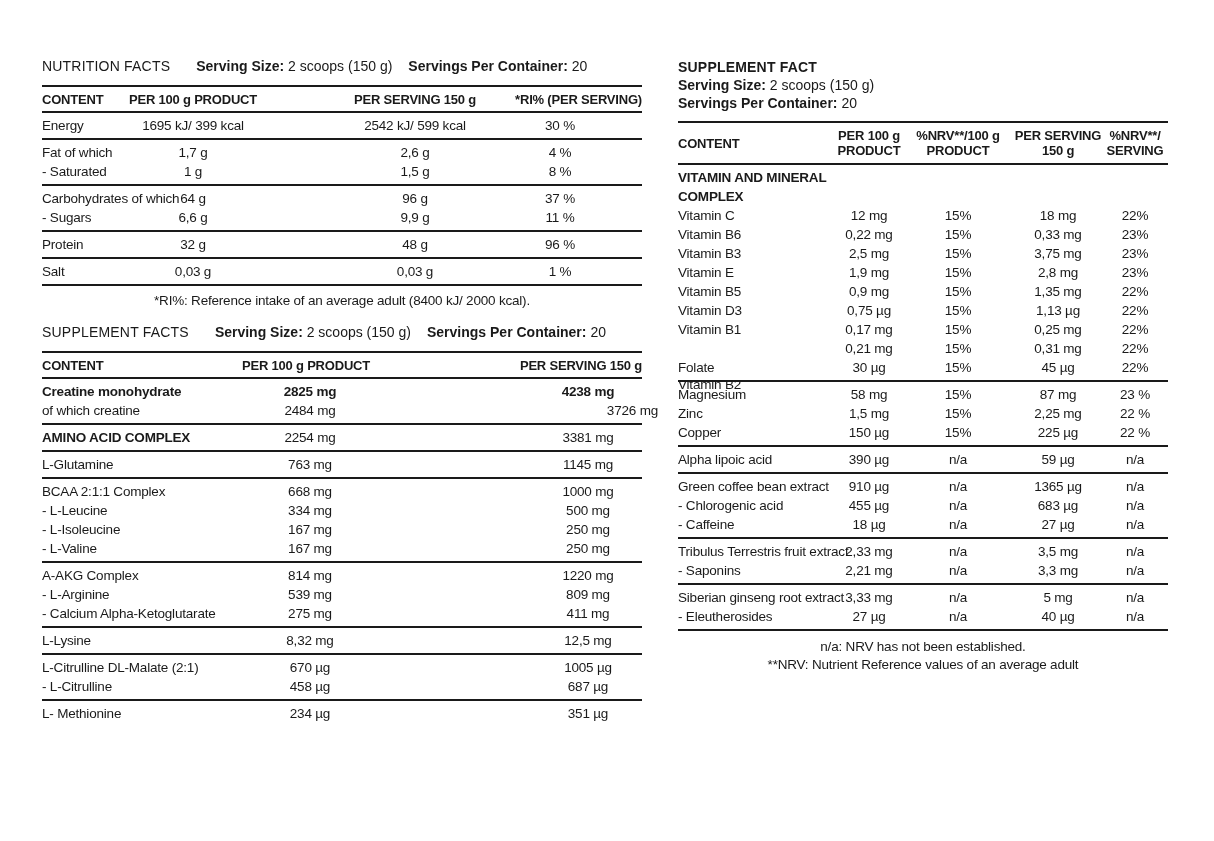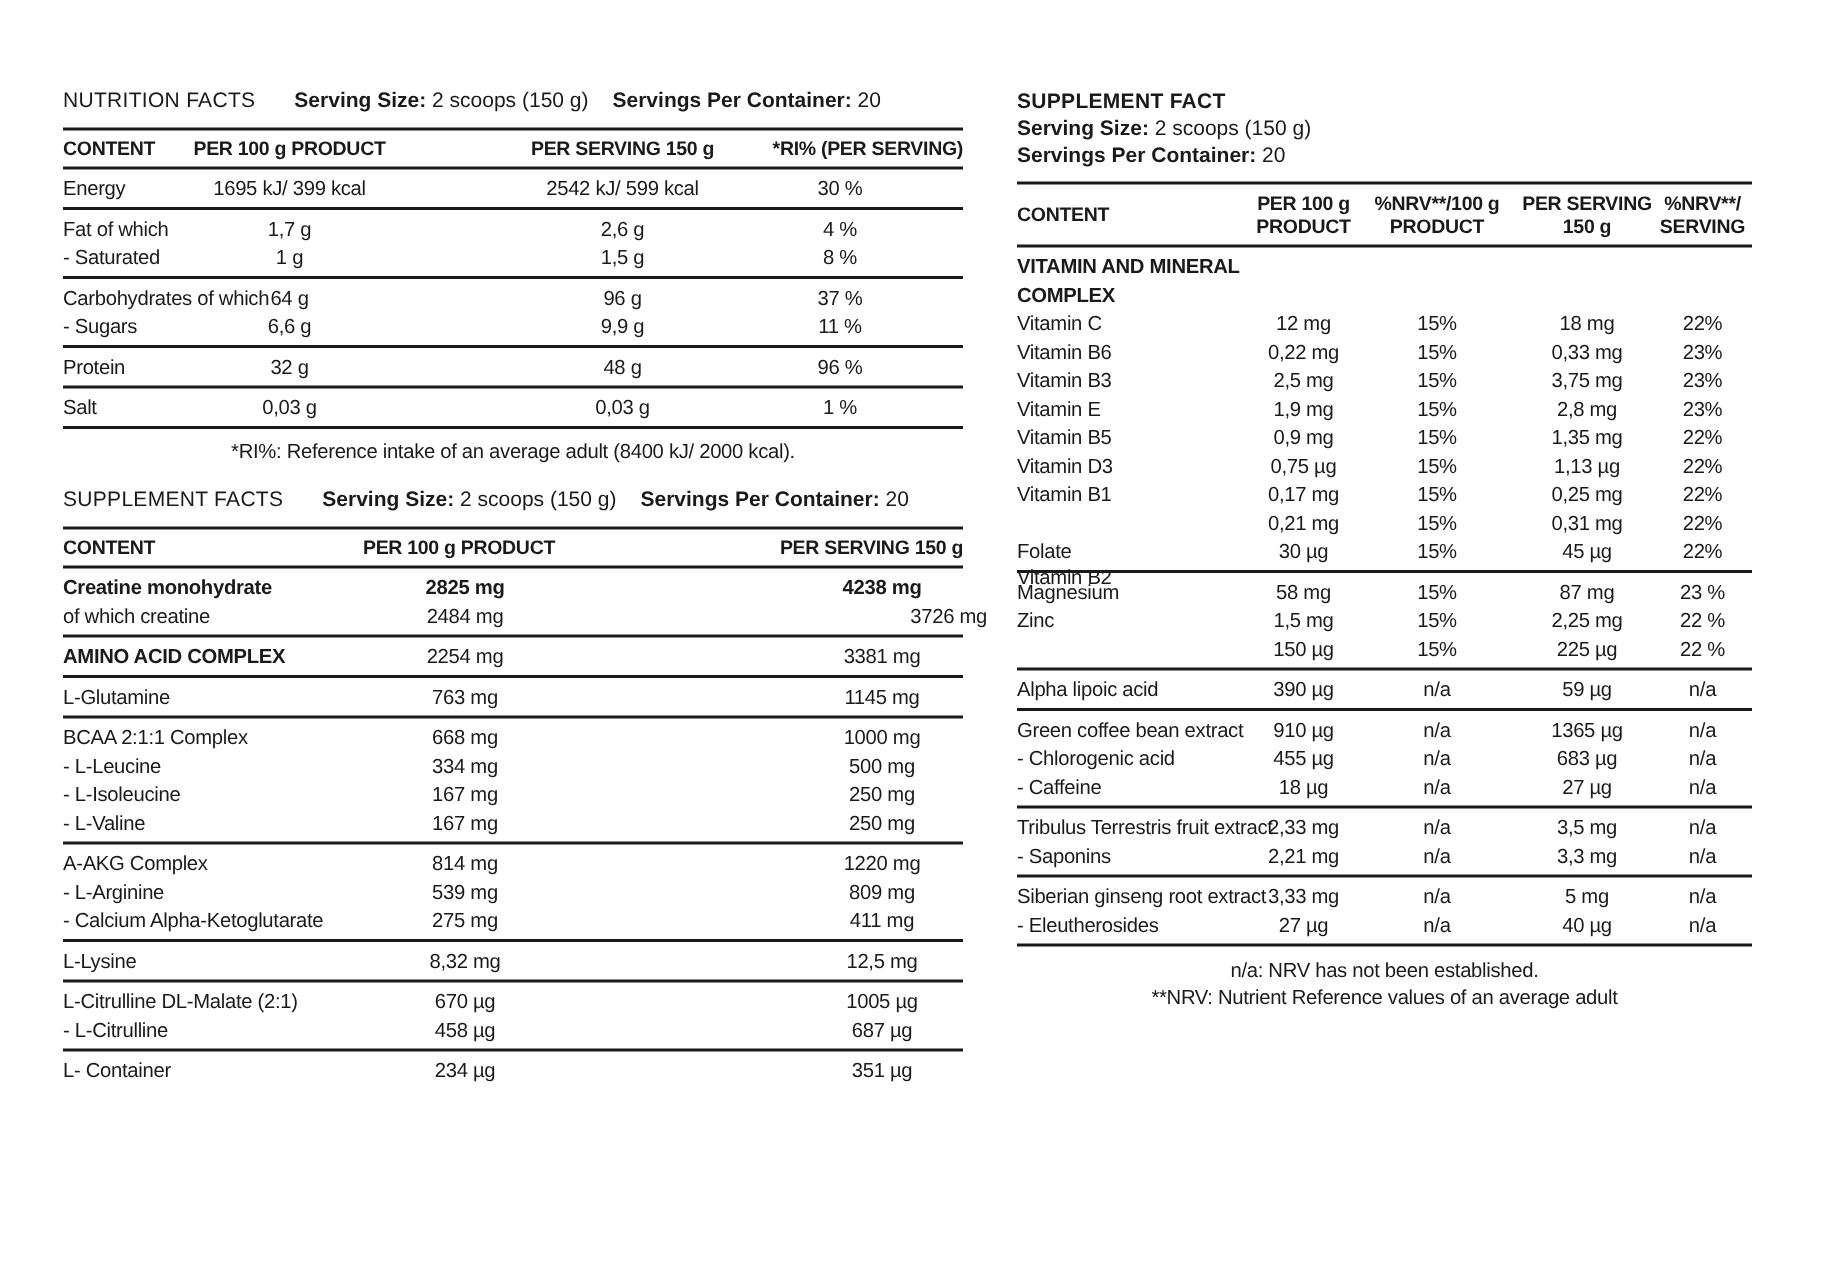--- a/index.html
+++ b/index.html
@@ -208,21 +208,21 @@
               <span class="cell al-c dcell" style="left: 476px; width: 140px;">1005 µg</span>
             </div>
             <div class="tline" style="height: 19px; line-height: 19px;">
               <span class="cell al-left dcell" style="left: 0px; width: 310px;">- L-Citrulline</span>
               <span class="cell al-c dcell" style="left: 188px; width: 160px;">458 µg</span>
               <span class="cell al-c dcell" style="left: 476px; width: 140px;">687 µg</span>
             </div>
           </div>
           <div class="tgroup noborder">
             <div class="tline" style="height: 19px; line-height: 19px;">
-              <span class="cell al-left dcell" style="left: 0px; width: 310px;">L- Container</span>
+              <span class="cell al-left dcell" style="left: 0px; width: 310px;">L- Methionine</span>
               <span class="cell al-c dcell" style="left: 188px; width: 160px;">234 µg</span>
               <span class="cell al-c dcell" style="left: 476px; width: 140px;">351 µg</span>
             </div>
           </div>
         </div>
     </section>
 
   </div>
 
   <div class="col right">
@@ -319,20 +319,21 @@
               <span class="cell al-c dcell" style="left: 424px; width: 66px;">23 %</span>
             </div>
             <div class="tline" style="height: 19px; line-height: 19px;">
               <span class="cell al-left dcell" style="left: 0px; width: 225px;">Zinc</span>
               <span class="cell al-c dcell" style="left: 131px; width: 120px;">1,5 mg</span>
               <span class="cell al-c dcell" style="left: 230px; width: 100px;">15%</span>
               <span class="cell al-c dcell" style="left: 315px; width: 130px;">2,25 mg</span>
               <span class="cell al-c dcell" style="left: 424px; width: 66px;">22 %</span>
             </div>
             <div class="tline" style="height: 19px; line-height: 19px;">
+              <span class="cell al-left dcell" style="left: 0px; width: 225px;">Copper</span>
               <span class="cell al-c dcell" style="left: 131px; width: 120px;">150 µg</span>
               <span class="cell al-c dcell" style="left: 230px; width: 100px;">15%</span>
               <span class="cell al-c dcell" style="left: 315px; width: 130px;">225 µg</span>
               <span class="cell al-c dcell" style="left: 424px; width: 66px;">22 %</span>
             </div>
           </div>
           <div class="tgroup">
             <div class="tline" style="height: 19px; line-height: 19px;">
               <span class="cell al-left dcell" style="left: 0px; width: 225px;">Alpha lipoic acid</span>
               <span class="cell al-c dcell" style="left: 131px; width: 120px;">390 µg</span>

